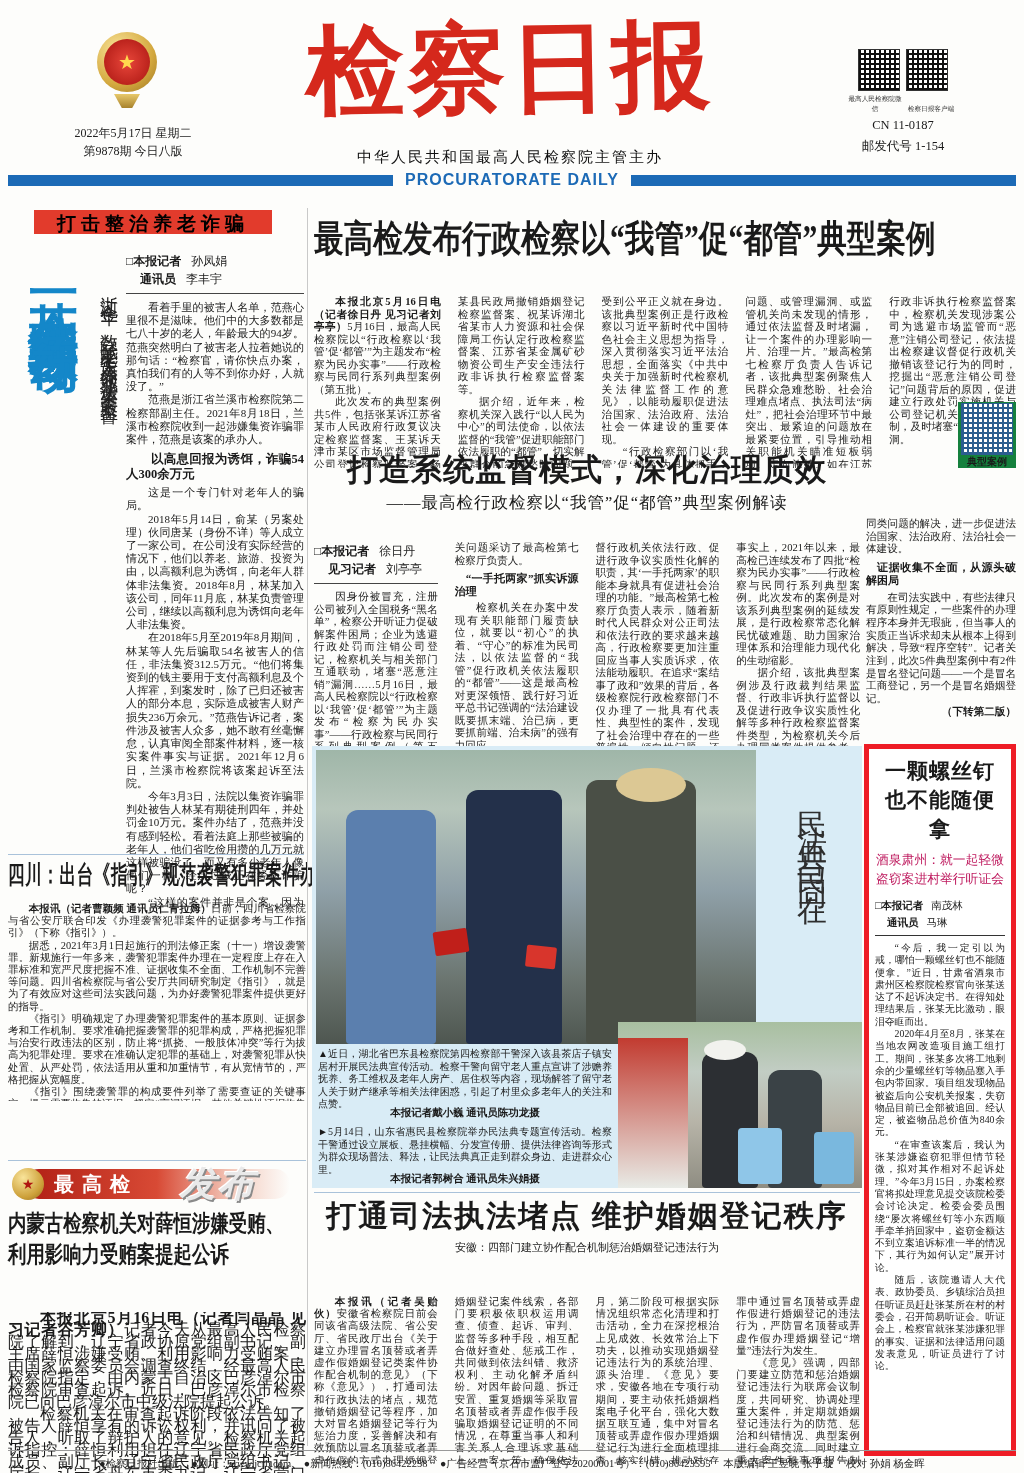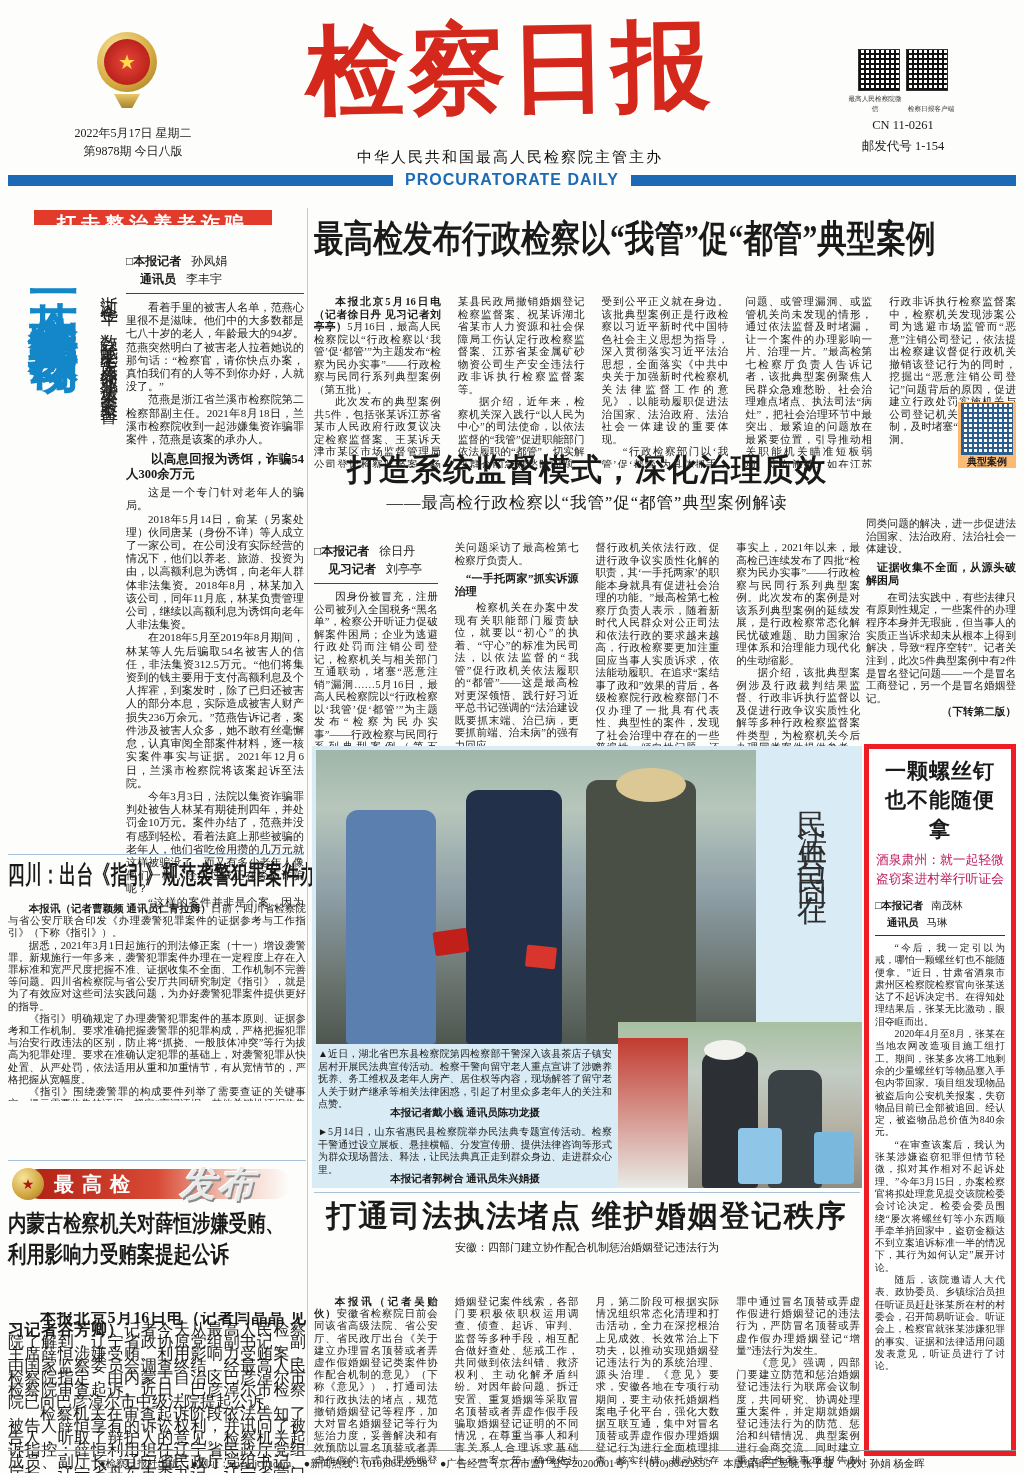--- a/index.html
+++ b/index.html
@@ -26,22 +26,22 @@
                repeating-linear-gradient(90deg,#111 0 2px,#fff 2px 5px); }
   .qr-labels span { display:inline-block; width:56px; font-size:7px; color:#333; transform:scale(0.95); }
   .cnline { position:absolute; left:836px; top:118px; width:134px; text-align:center; font-size:12.5px; }
   .postal  { position:absolute; left:836px; top:138px; width:134px; text-align:center; font-size:12.5px; }
   .ebar { position:absolute; left:8px; top:171px; width:1008px; display:flex; align-items:center; }
   .ebar .seg { flex:1; height:11px; background:#1c6ab6; }
   .ebar .txt { margin:0 12px; color:#1c6ab6; font-weight:bold; font-size:16px; letter-spacing:1px;
     font-family:"Liberation Sans",sans-serif; }
 
   
-  .campaign { position:absolute; left:34px; top:210px; width:238px; height:15px; background:#e23b2c;
-    color:#ffffff; font-family:"Liberation Sans",sans-serif; font-weight:900; font-size:19px;
+  .campaign { position:absolute; left:34px; top:210px; width:238px; height:24px; background:#e23b2c;
+    color:#000000; font-family:"Liberation Sans",sans-serif; font-weight:900; font-size:19px;
     letter-spacing:5px; text-align:center; line-height:28px; }
   .vhead { position:absolute; left:12px; top:262px; height:650px; writing-mode:vertical-rl; text-orientation:upright;
     font-family:"Liberation Sans",sans-serif; font-weight:900; font-size:50px; line-height:84px;
     color:#1487c9; letter-spacing:4px; }
   .vsub { position:absolute; left:94px; top:282px; height:622px; writing-mode:vertical-rl; text-orientation:upright;
     font-size:18px; line-height:30px; letter-spacing:4px; color:#222; }
   .lead-text { position:absolute; left:126px; top:252px; width:178px; height:658px; overflow:hidden;
     font-size:11px; line-height:13.2px; text-align:justify; }
   .byline { border-bottom:1.5px solid #444; padding-bottom:5px; margin-bottom:7px; font-size:12px; line-height:18px; }
   .byline .nm { margin-left:10px; font-family:"Liberation Sans",sans-serif; }
@@ -74,21 +74,21 @@
   .nm-body { position:absolute; left:8px; top:1276px; width:298px; height:178px; overflow:hidden;
     font-size:16px; line-height:12px; text-align:justify;margin-top:36px; }
 
   
   .top-head { position:absolute; left:314px; top:214px; width:702px; font-size:37px; font-weight:900;
     white-space:nowrap; transform:scaleX(0.8); transform-origin:0 50%; }
   .cols { display:flex; gap:17px;margin-top:24px; }
   .cols .col { flex:1; overflow:hidden; font-size:10.6px; line-height:12.5px; text-align:justify; }
   .top-cols { position:absolute; left:314px; top:272px; width:702px; height:172px; }
   .col.rel { position:relative; }
-  .qrbox { position:absolute; right:0; bottom:0; width:58px; background:#fdba74; padding:2px 2px 0; text-align:center; }
+  .qrbox { position:absolute; right:0; bottom:0; width:58px; background:#15803d; padding:2px 2px 0; text-align:center; }
   .qr2 { width:50px; height:50px; margin:0 auto; outline:1px solid #2b5d8f;
     background:repeating-linear-gradient(0deg,#2b5d8f 0 2px,transparent 2px 5px),
                repeating-linear-gradient(90deg,#2b5d8f 0 2px,#fff 2px 5px); }
   .qrcap { font-size:10px; font-weight:700; margin-top:2px; }
 
   .h2-head { position:absolute; left:314px; top:449px; width:546px; text-align:center;
     font-size:31px; font-weight:900; letter-spacing:1px; }
   .h2-dek { position:absolute; left:314px; top:492px; width:546px; text-align:center; font-size:16.5px; letter-spacing:1px; }
   .h2-cols { position:absolute; left:314px; top:518px; width:546px; height:224px; }
   .h2-col5 { position:absolute; left:866px; top:518px; width:150px; height:224px; overflow:hidden;
@@ -145,21 +145,21 @@
     <div>第9878期 今日八版</div>
   </div>
   <div class="paper-title">检察日报</div>
   <div class="organizer">中华人民共和国最高人民检察院主管主办</div>
   <div class="qrs">
     <div class="qr"></div><div class="qr"></div>
     <div class="qr-labels">
       <span>最高人民检察院微信</span><span>检察日报客户端</span>
     </div>
   </div>
-  <div class="cnline">CN 11-0261</div>
+  <div class="cnline">CN 11-0187</div>
   <div class="postal">邮发代号 1-154</div>
   <div class="ebar">
     <div class="seg"></div>
     <div class="txt">PROCURATORATE DAILY</div>
     <div class="seg"></div>
   </div>
 
   <div class="campaign">打击整治养老诈骗</div>
   <div class="vhead">从一个案件到一次专项行动</div>
   <div class="vsub">浙江金华：数字赋能老年人康养领域非法集资类案监督</div>

